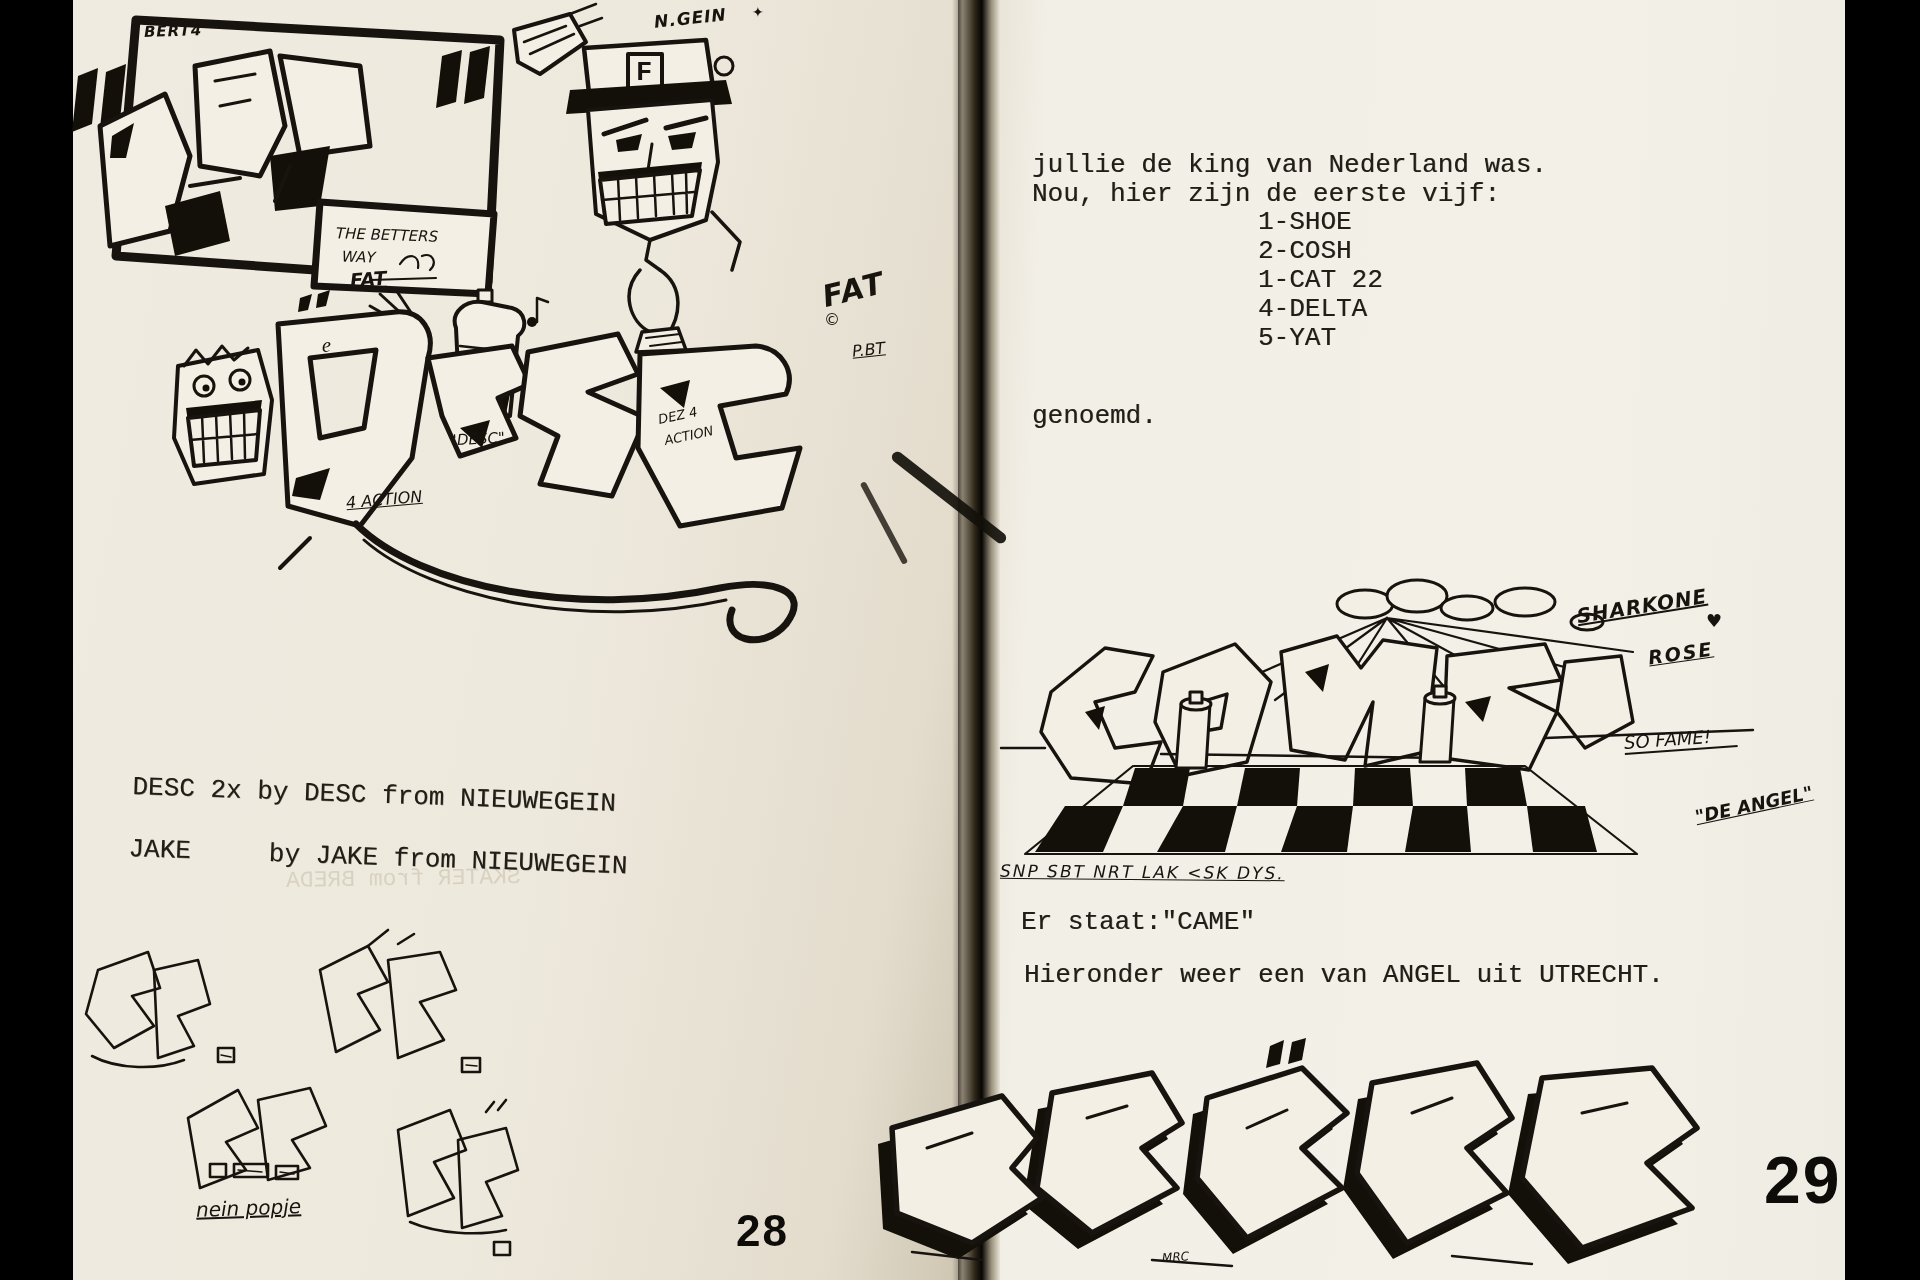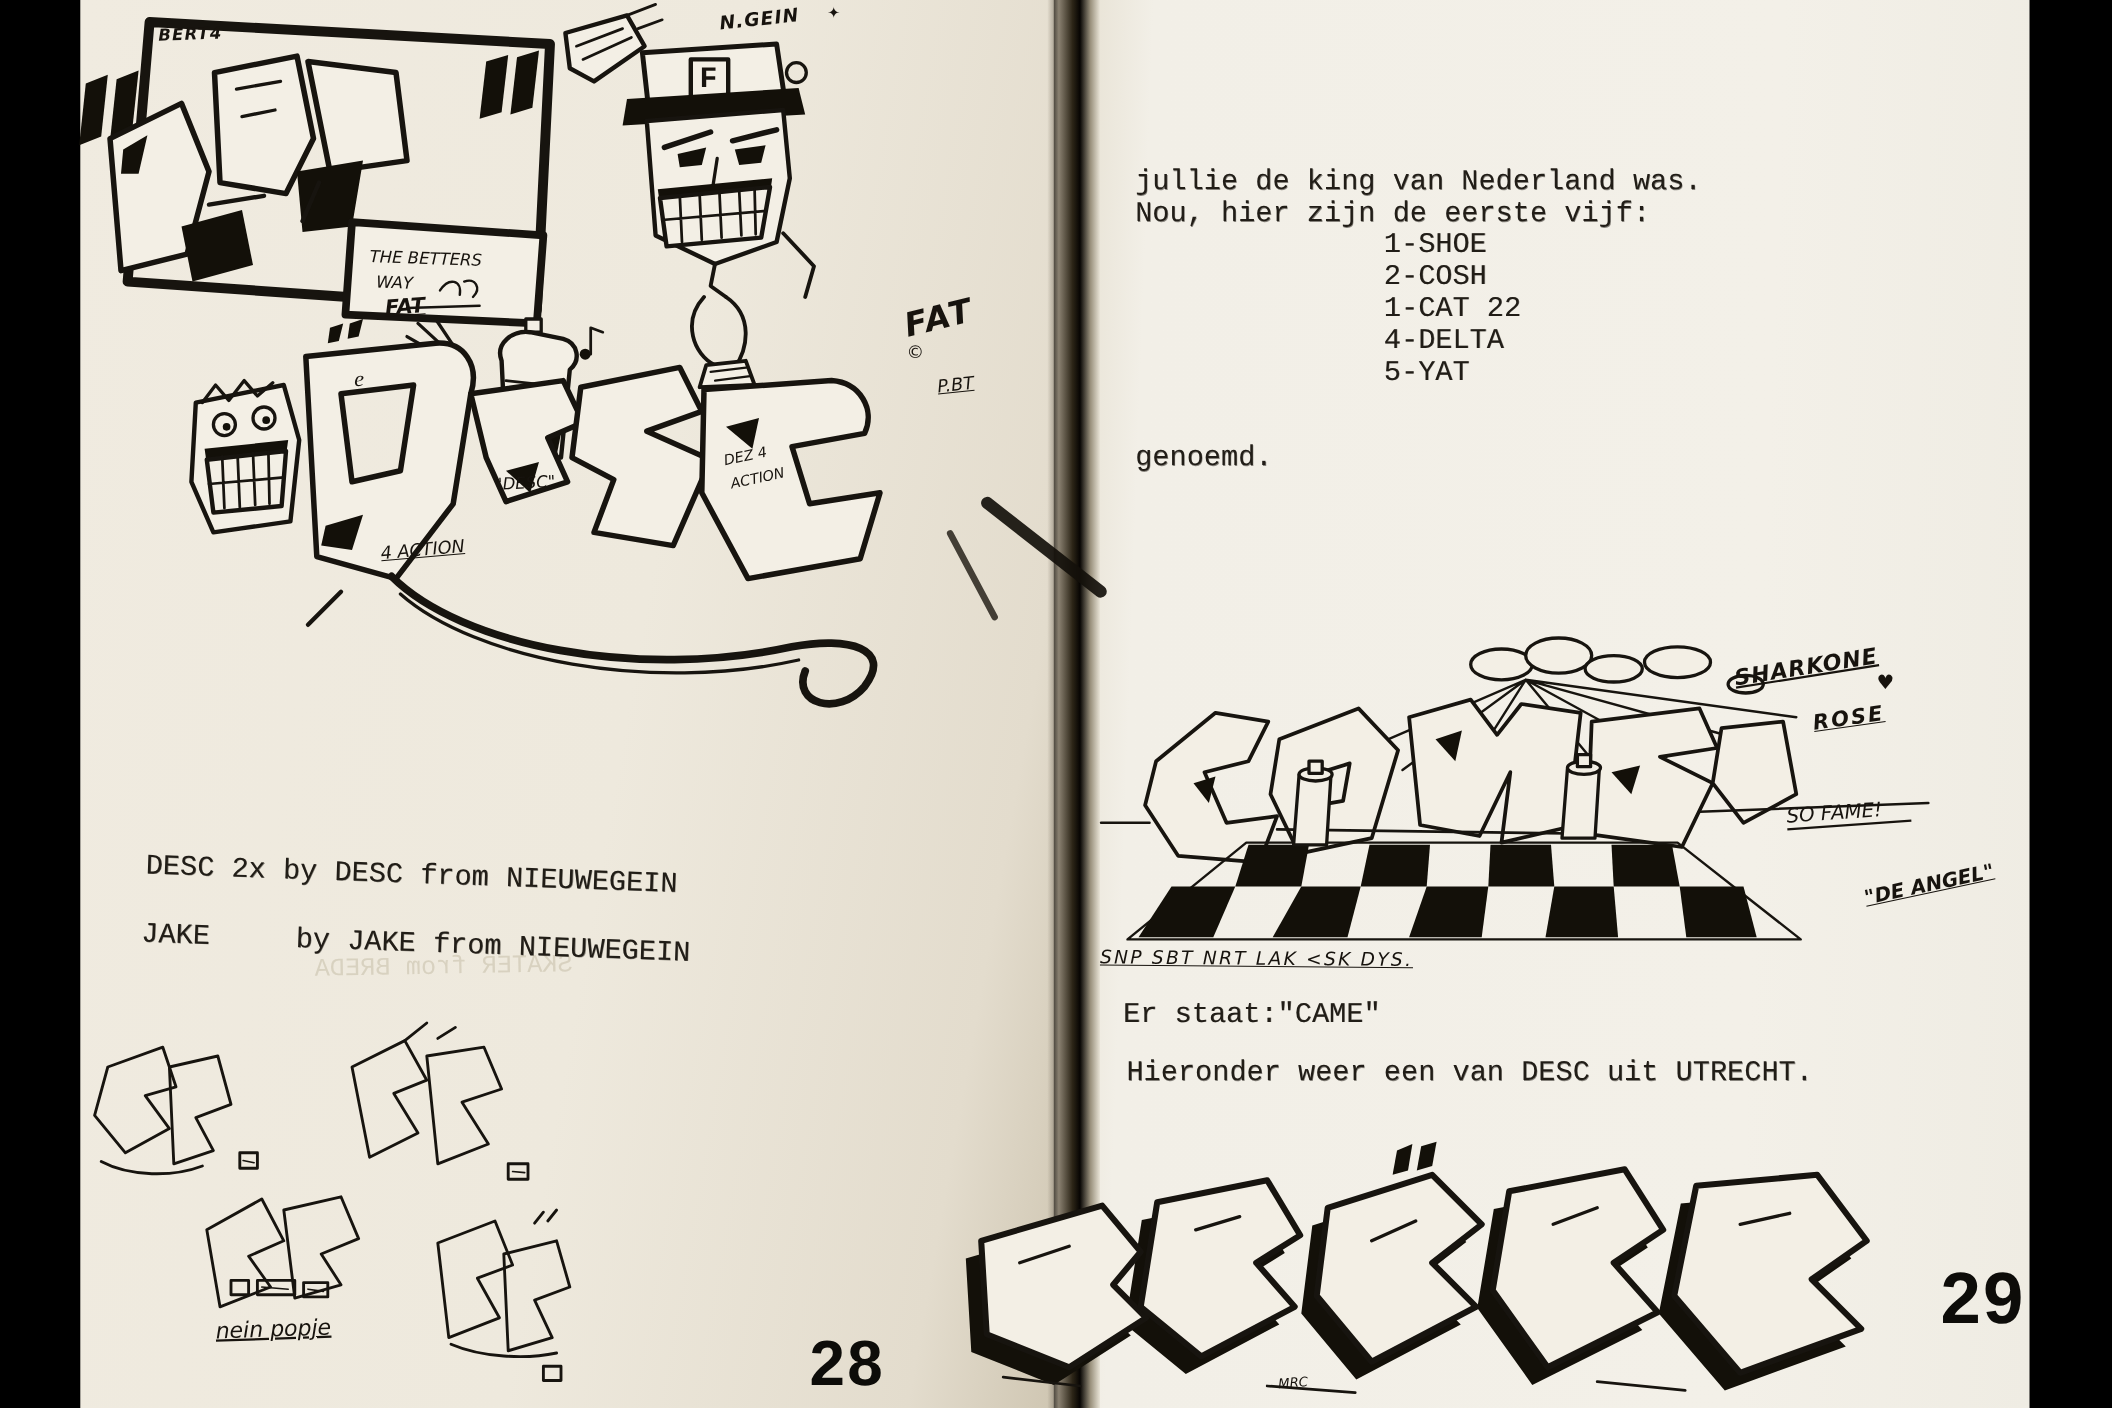--- a/index.html
+++ b/index.html
@@ -173,21 +173,21 @@
     <g class="ink" stroke-width="2.6">
       <path d="M 340,200 L 392,180 L 408,220 L 376,232 L 396,268 L 350,286 Z"></path>
       <path d="M 400,210 L 448,198 L 460,240 L 428,252 L 444,286 L 404,298 Z"></path>
       <path d="M 428,182 l 8,-10 M 440,180 l 8,-10"></path>
       <rect x="436" y="312" width="16" height="13"></rect>
       <path d="M 352,292 C 380,304 420,306 448,300"></path>
     </g>
   </svg>
   <span class="hand u" style="left:196px;top:1196px;font-size:20px;transform:rotate(-2deg)">nein popje</span>
 
-  <div class="pageno" style="left:736px;top:1206px;font-size:58px">28</div>
+  <div class="pageno" style="left:736px;top:1206px;font-size:44px">28</div>
 
   <div class="tw" style="left:1032px;top:179px">Nou, hier zijn de eerste vijf:</div>
   <div class="tw" style="left:1032px;top:150px">jullie de king van Nederland was.</div>
   <div class="tw" style="left:1258px;top:207px">1-SHOE</div>
   <div class="tw" style="left:1258px;top:236px">2-COSH</div>
   <div class="tw" style="left:1258px;top:265px">1-CAT 22</div>
   <div class="tw" style="left:1258px;top:294px">4-DELTA</div>
   <div class="tw" style="left:1258px;top:323px">5-YAT</div>
   <div class="tw" style="left:1032px;top:401px">genoemd.</div>
 
@@ -235,21 +235,21 @@
     </g>
   </svg>
   <span class="hand" style="left:1576px;top:594px;font-size:20px;font-weight:bold;transform:rotate(-9deg);letter-spacing:1px;text-decoration:underline">SHARKONE</span>
   <span class="hand" style="left:1706px;top:610px;font-size:18px;font-style:normal">♥</span>
   <span class="hand u" style="left:1648px;top:642px;font-size:19px;font-weight:bold;transform:rotate(-8deg);letter-spacing:2px">ROSE</span>
   <span class="hand" style="left:1624px;top:728px;font-size:18px;transform:rotate(-4deg);border-bottom:2px solid #17130e;padding-right:26px">SO FAME!</span>
   <span class="hand u" style="left:1694px;top:794px;font-size:18px;font-weight:bold;transform:rotate(-12deg)">"DE ANGEL"</span>
   <span class="hand u" style="left:1000px;top:862px;font-size:17px;letter-spacing:2px;transform:rotate(0.5deg)">SNP SBT NRT LAK &lt;SK DYS.</span>
 
   <div class="tw" style="left:1021px;top:907px">Er staat:"CAME"</div>
-  <div class="tw" style="left:1024px;top:960px">Hieronder weer een van DESC uit UTRECHT.</div>
+  <div class="tw" style="left:1024px;top:960px">Hieronder weer een van ANGEL uit UTRECHT.</div>
 
   <svg style="left:852px;top:1038px" width="950" height="242" viewBox="0 0 950 242">
     <g class="fillink" transform="translate(-14,16)">
       <path d="M 40,90 L 150,58 L 185,100 L 160,130 L 190,160 L 120,205 L 45,175 Z"></path>
       <path d="M 200,55 L 300,35 L 330,85 L 290,110 L 325,150 L 240,195 L 185,150 Z"></path>
       <path d="M 355,60 L 450,30 L 495,75 L 450,110 L 490,150 L 395,200 L 345,140 Z"></path>
       <path d="M 520,45 L 625,25 L 660,80 L 615,110 L 655,155 L 555,205 L 505,135 Z"></path>
       <path d="M 690,40 L 800,30 L 845,90 L 795,125 L 840,170 L 730,210 L 670,140 Z"></path>
     </g>
     <g class="ink fillpaper" stroke-width="5.5">

